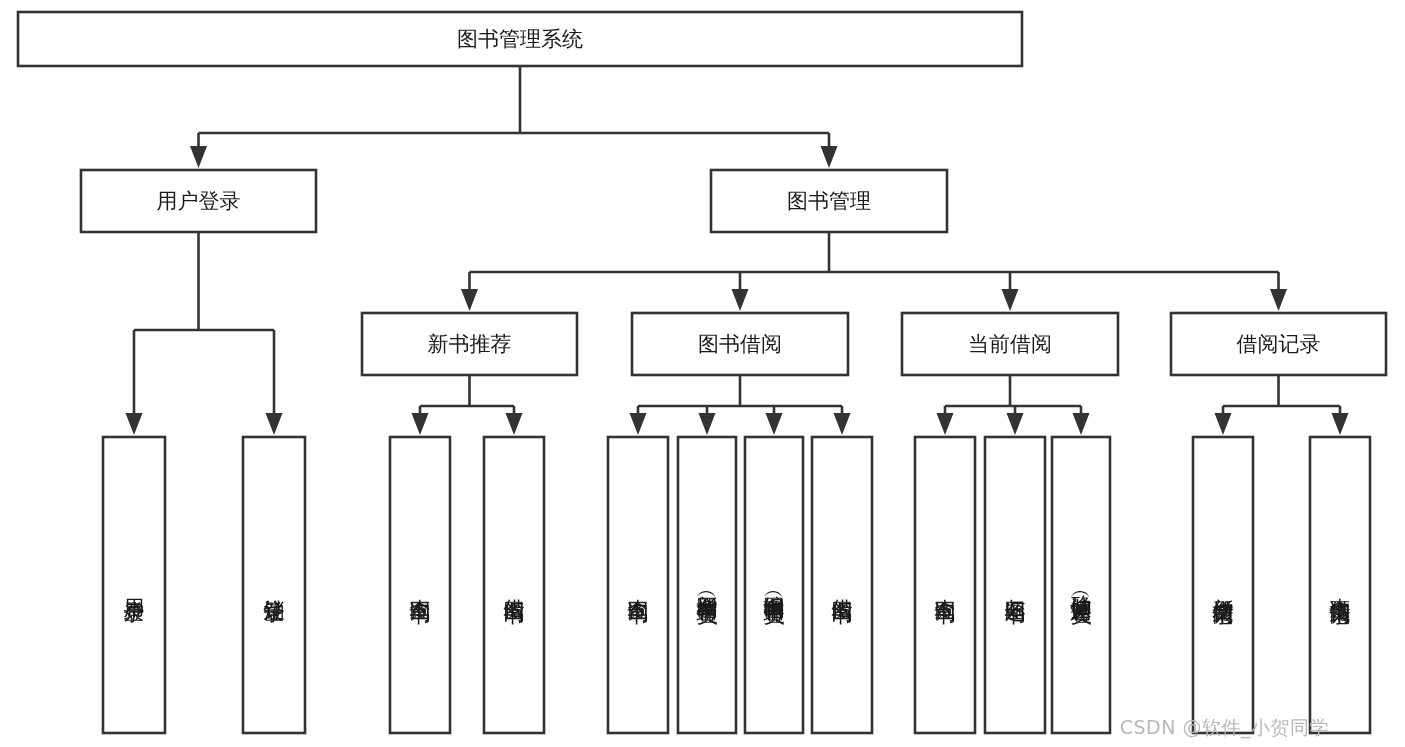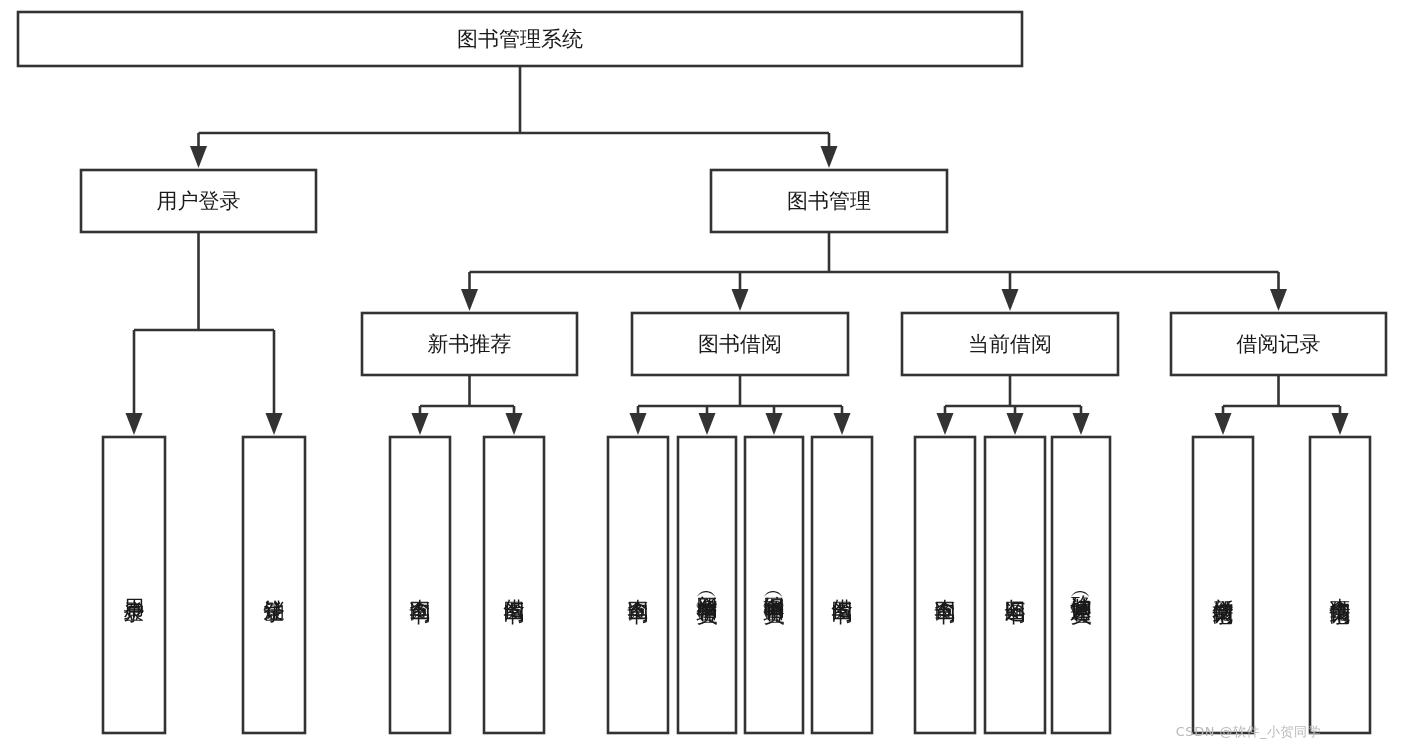--- a/index.html
+++ b/index.html
@@ -62,24 +62,24 @@
     text-orientation: upright;
     font-family: "DejaVu Sans", "Liberation Sans", sans-serif;
     font-size: 21px;
     line-height: 1.05;
     letter-spacing: 1.5px;
     color: #1a1a1a;
     white-space: nowrap;
   }
   #watermark {
     position: absolute;
-    right: 8px;
+    right: 0;
     bottom: 6px;
     font-family: "DejaVu Sans", "Liberation Sans", sans-serif;
-    font-size: 13px;
+    font-size: 19px;
     color: #b8b8b8;
     letter-spacing: 0.5px;
     user-select: none;
     white-space: nowrap;
   }
 </style>
 </head>
 <body>
 
 <div id="diagram-root">

